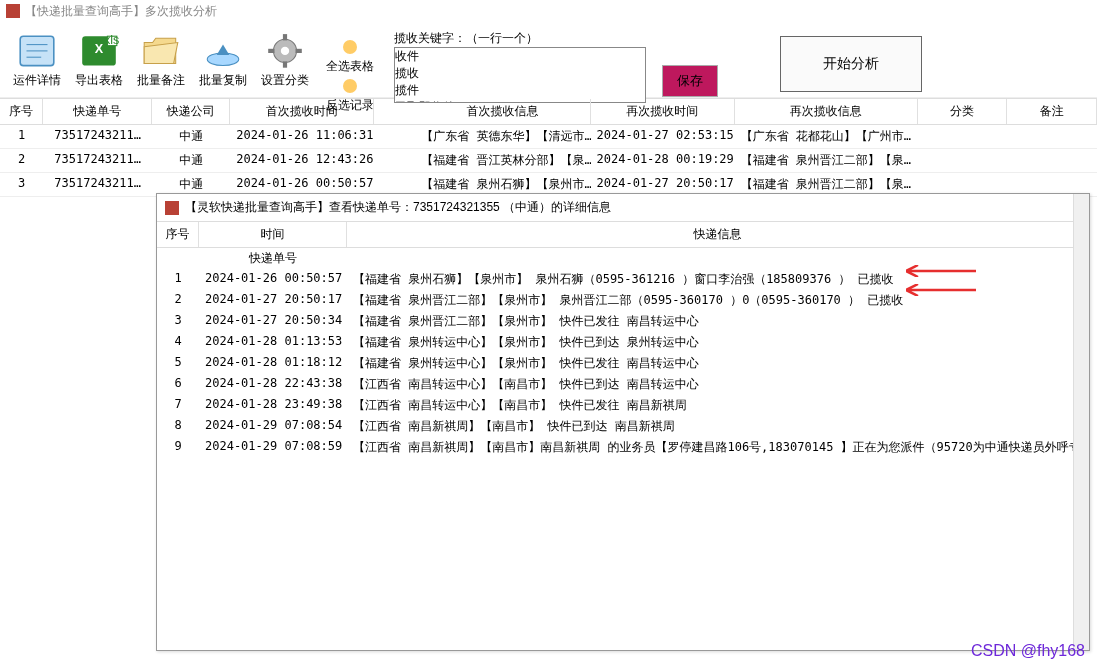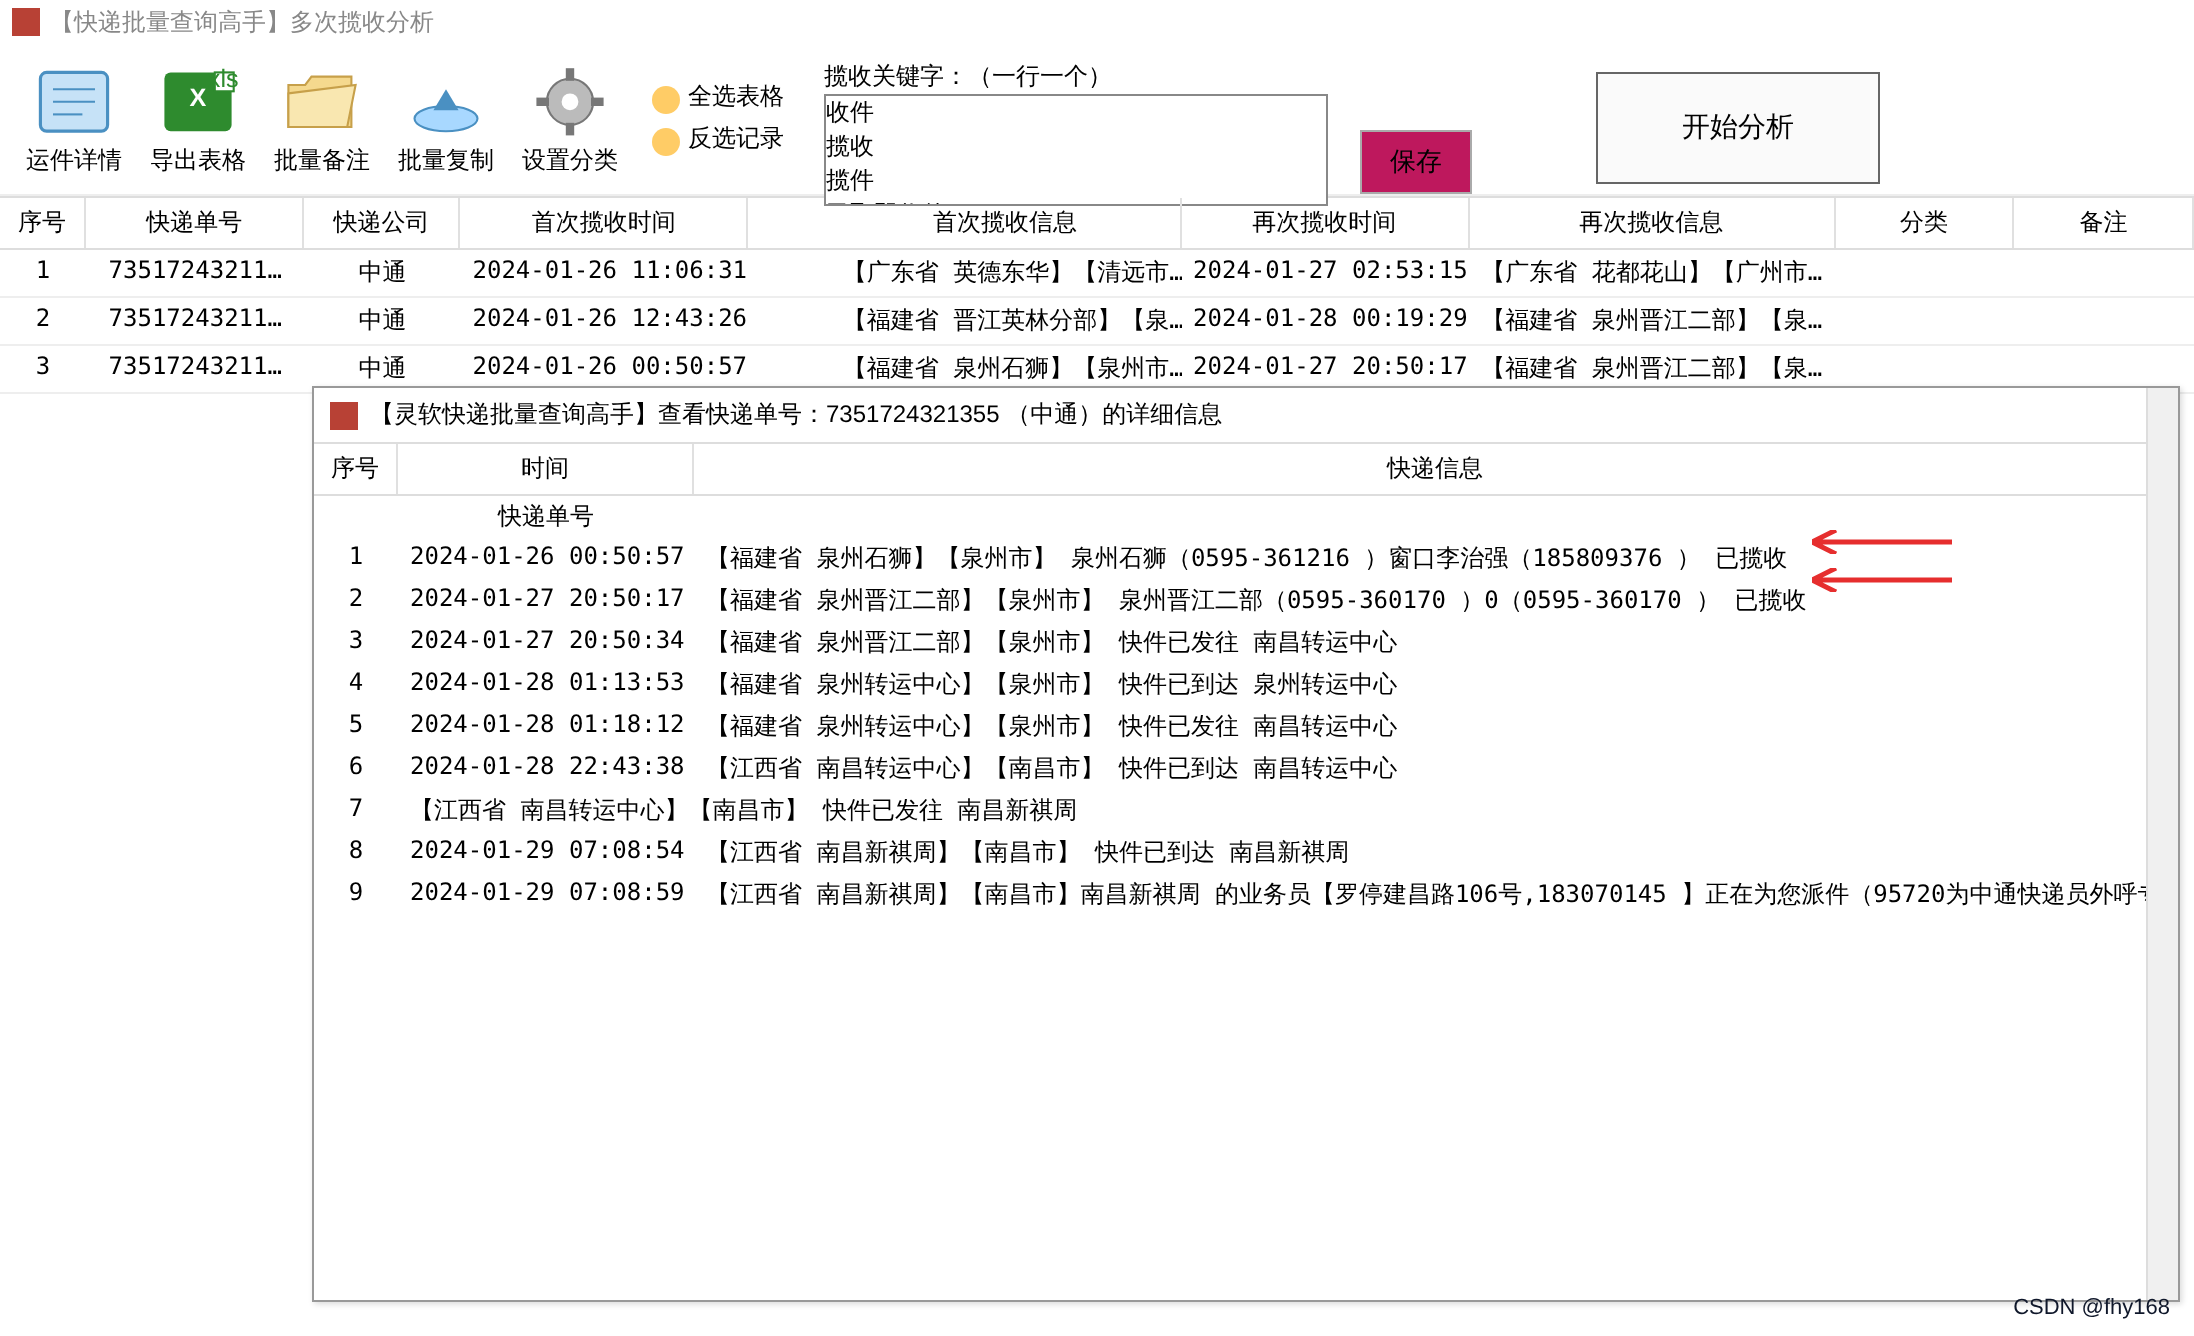--- a/index.html
+++ b/index.html
@@ -7,21 +7,21 @@
     
     .title-bar { display: flex; align-items: center; padding: 3px 6px; color: #888; font-size: 12px; height: 22px; }
     .title-bar .app-icon { width: 14px; height: 14px; background: #b84135; margin-right: 5px; display: inline-block; }
     
     .toolbar { display: flex; align-items: flex-start; padding: 4px 8px; gap: 4px; border-bottom: 1px solid #eee; height: 76px; }
     .tool-btn { display: flex; flex-direction: column; align-items: center; justify-content: center; width: 58px; height: 68px; cursor: pointer; }
     .tool-btn .ic { width: 42px; height: 38px; display: flex; align-items: center; justify-content: center; }
     .tool-btn .lbl { font-size: 12px; margin-top: 2px; }
     
     .right-group { display: flex; flex-direction: column; gap: 4px; padding-top: 14px; padding-left: 8px; }
-    .chk { display: flex; align-items: flex-end; gap: 4px; font-size: 12px; cursor: pointer; }
+    .chk { display: flex; align-items: center; gap: 4px; font-size: 12px; cursor: pointer; flex-direction: column; }
     .chk .bulb { width: 14px; height: 14px; background: #fc6; border-radius: 50%; display: inline-block; }
     
     .keyword-area { display: flex; align-items: flex-start; gap: 8px; padding-top: 2px; padding-left: 16px; justify-content: flex-end; }
     .keyword-area .kw-label { font-size: 12px; padding-top: 2px; }
     .keyword-area textarea { width: 252px; height: 56px; font-size: 12px; font-family: "SimSun", monospace; resize: none; border: 1px solid #888; overflow-y: scroll; }
     
     .save-btn { background: #be185d; border: 1px solid #aaa; padding: 6px 14px; font-size: 13px; cursor: pointer; margin-top: 37px; margin-left: 8px; }
     .analyze-btn { border: 1px solid #666; background: #fafafa; padding: 18px 42px; font-size: 14px; cursor: pointer; margin-top: 8px; margin-left: 54px; }
     
     .main-table { width: 100%; }
@@ -63,21 +63,21 @@
     .d-time { width: 148px; text-align: center; }
     .d-info { flex: 1; text-align: left; }
     
     .arrow { position: absolute; width: 70px; height: 12px; }
     .arrow svg { width: 100%; height: 100%; }
     .arrow1 { left: 906px; top: 265px; }
     .arrow2 { left: 906px; top: 284px; }
     
     .scrollbar-v { position: absolute; right: 0; top: 0; bottom: 0; width: 16px; background: #f0f0f0; border-left: 1px solid #ddd; }
     
-    .watermark { position: absolute; right: 12px; bottom: 8px; color: #0f172a; font-size: 11px; }
+    .watermark { position: absolute; right: 12px; bottom: 8px; color: #6d28d9; font-size: 16px; }
   </style>
 </head>
 <body>
 
 <div class="title-bar">
   <span class="app-icon"></span>
   <span>【快递批量查询高手】多次揽收分析</span>
 </div>
 
 <div class="toolbar">
@@ -251,20 +251,21 @@
           <div class="cell d-time">2024-01-28 01:18:12</div>
           <div class="cell d-info">【福建省 泉州转运中心】【泉州市】 快件已发往 南昌转运中心</div>
         </div>
         <div class="row">
           <div class="cell d-seq">6</div>
           <div class="cell d-time">2024-01-28 22:43:38</div>
           <div class="cell d-info">【江西省 南昌转运中心】【南昌市】 快件已到达 南昌转运中心</div>
         </div>
         <div class="row">
           <div class="cell d-seq">7</div>
+          <div class="cell d-time">2024-01-28 23:49:38</div>
           <div class="cell d-info">【江西省 南昌转运中心】【南昌市】 快件已发往 南昌新祺周</div>
         </div>
         <div class="row">
           <div class="cell d-seq">8</div>
           <div class="cell d-time">2024-01-29 07:08:54</div>
           <div class="cell d-info">【江西省 南昌新祺周】【南昌市】 快件已到达 南昌新祺周</div>
         </div>
         <div class="row">
           <div class="cell d-seq">9</div>
           <div class="cell d-time">2024-01-29 07:08:59</div>

